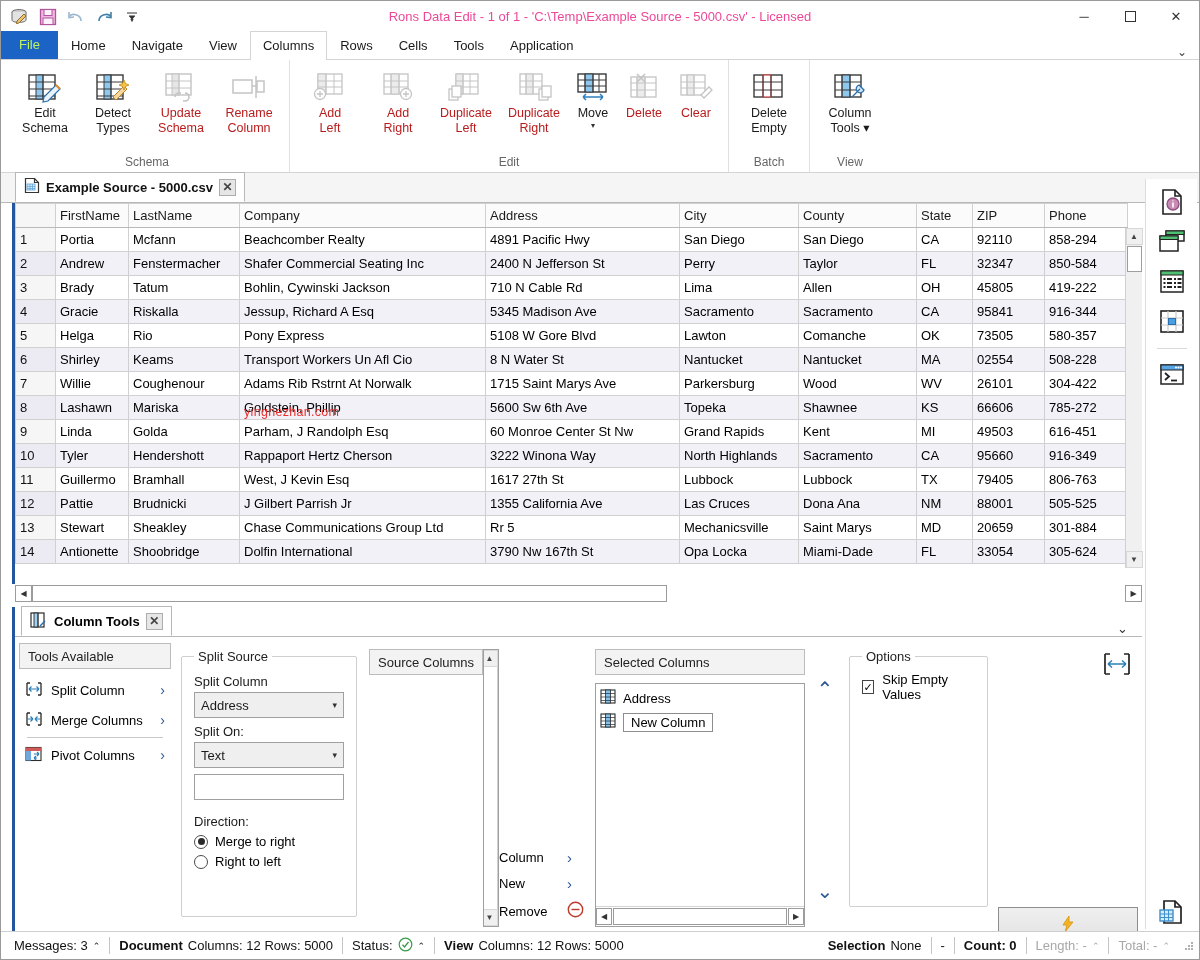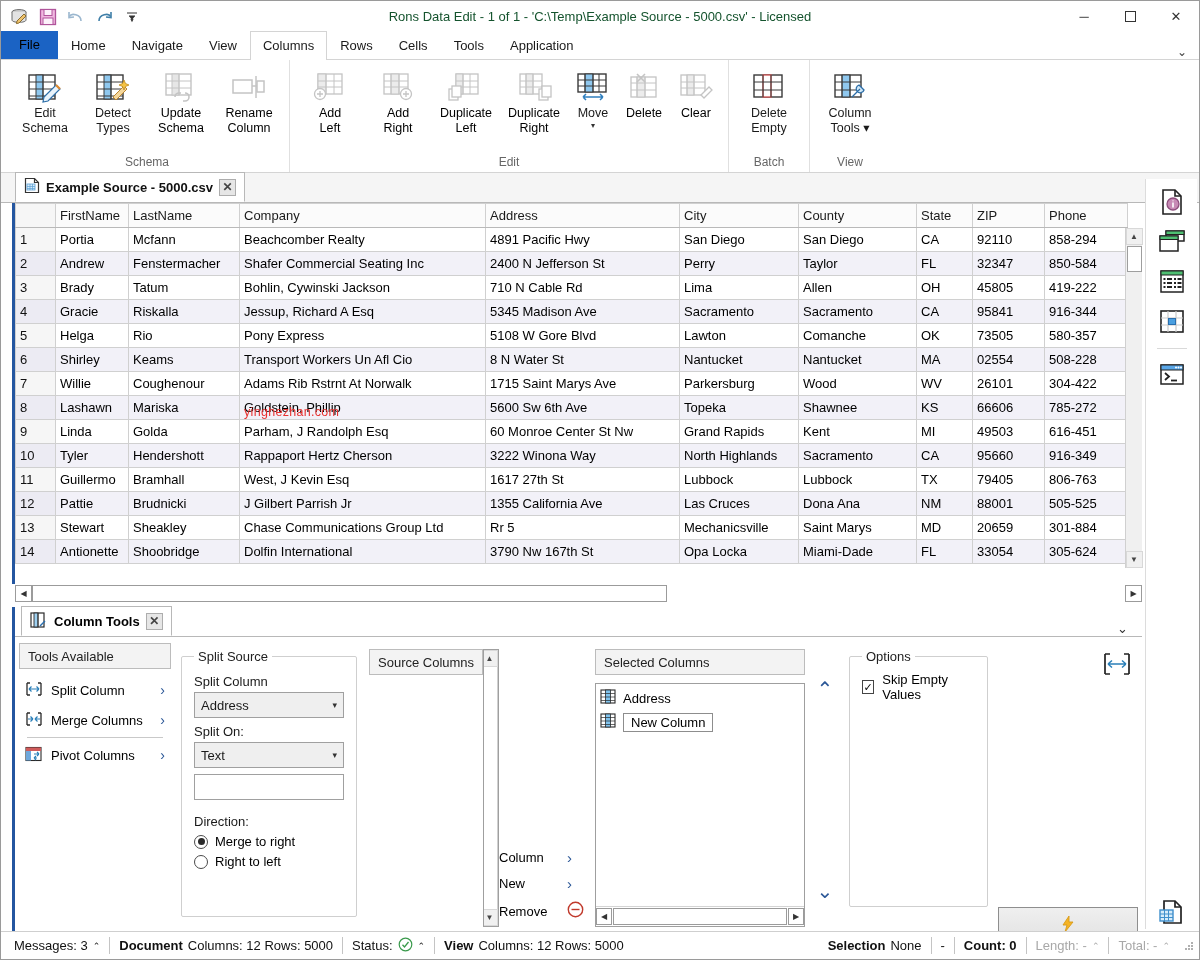--- a/index.html
+++ b/index.html
@@ -23,35 +23,35 @@
   .titlebar {
     height: 31px; min-height: 31px;
     display: flex; align-items: center;
     background: #ffffff;
     position: relative;
   }
   .qat { display: flex; align-items: center; gap: 2px; padding-left: 6px; }
   .qat-btn { width: 26px; height: 24px; display: flex; align-items: center; justify-content: center; }
   .title-text {
     position: absolute; left: 0; right: 0; text-align: center;
-    font-size: 13px; color: #14532d; pointer-events: none;
+    font-size: 13px; color: #ec4899; pointer-events: none;
   }
   .wincontrols { margin-left: auto; display: flex; height: 31px; }
   .wc { width: 46px; height: 31px; display: flex; align-items: center; justify-content: center; color: #333; }
 
   
   .tabstrip {
     height: 28px; min-height: 28px;
     display: flex; align-items: flex-end;
     border-bottom: 1px solid #d4d4d4;
     background: #ffffff;
     position: relative;
   }
   .tab-file {
-    background: #1b63c4; color: #000000;
+    background: #1b63c4; color: #bef264;
     height: 28px; line-height: 28px;
     padding: 0 18px; font-size: 13px;
   }
   .tab {
     height: 28px; line-height: 28px;
     padding: 0 12px; font-size: 13px; color: #1a1a1a;
     border: 1px solid transparent; border-bottom: none;
   }
   .tab.active {
     background: #fff;
@@ -80,21 +80,21 @@
     width: 68px; min-height: 78px;
     display: flex; flex-direction: column; align-items: center;
     padding-top: 4px; cursor: default;
     border: 1px solid transparent;
   }
   .rbtn .ico { height: 36px; display: flex; align-items: center; justify-content: center; }
   .rbtn .lbl {
     font-size: 12.5px; line-height: 15px; text-align: center; color: #1a1a1a;
     width: 68px;
   }
-  .rbtn.disabled .lbl { color: #000000; }
+  .rbtn.disabled .lbl { color: #b91c1c; }
   .rbtn .caret { font-size: 8px; line-height: 9px; color: #333; }
 
   
   .doctabstrip {
     height: 30px; min-height: 30px;
     display: flex; align-items: flex-end;
     background: #f5f5f5;
     border-bottom: 1px solid #b8b8b8;
     padding-left: 14px;
   }

